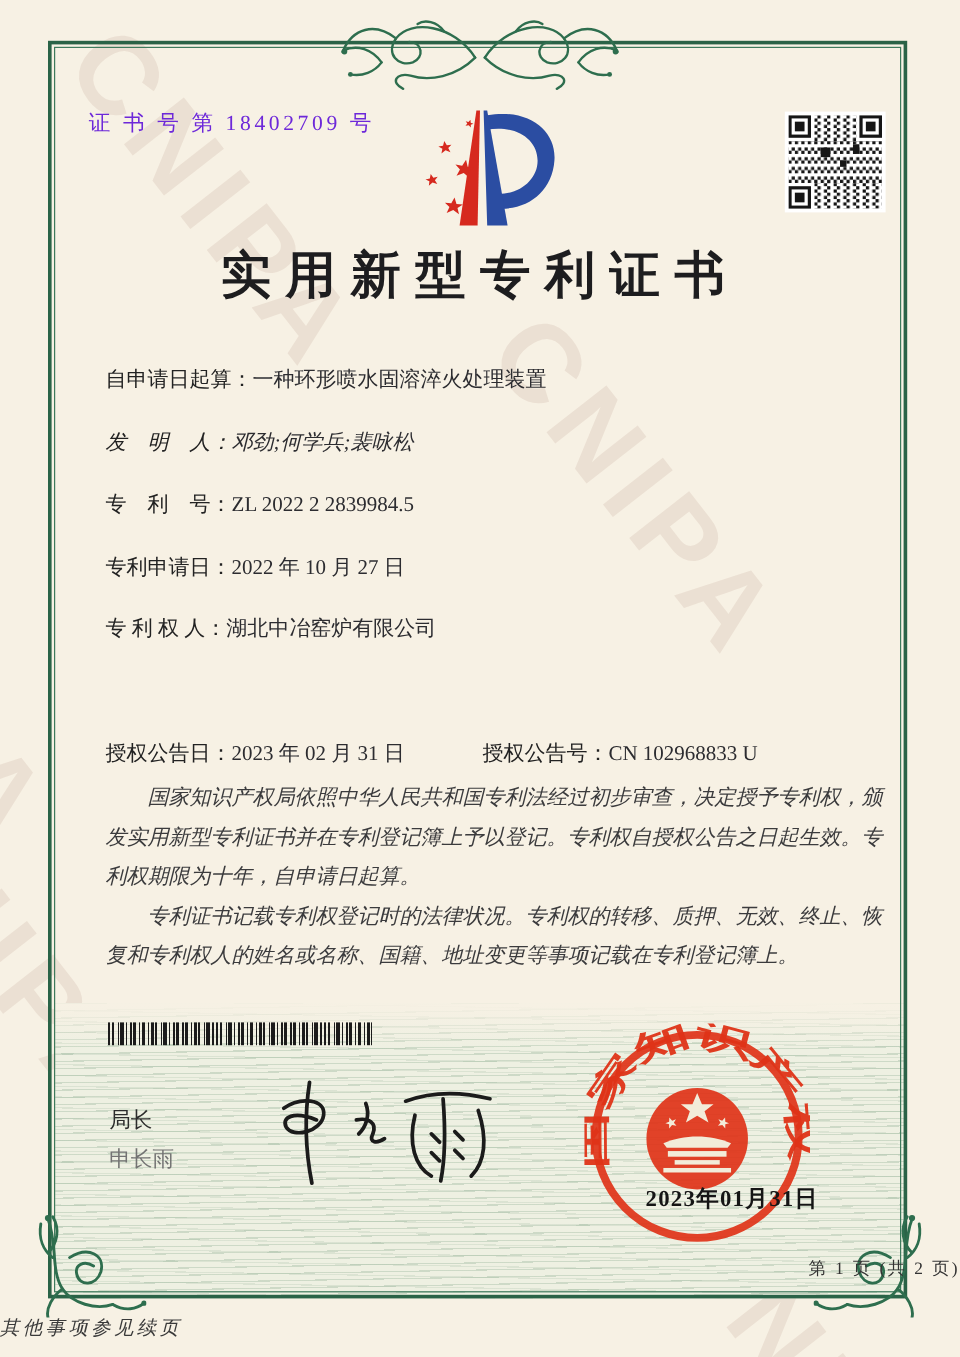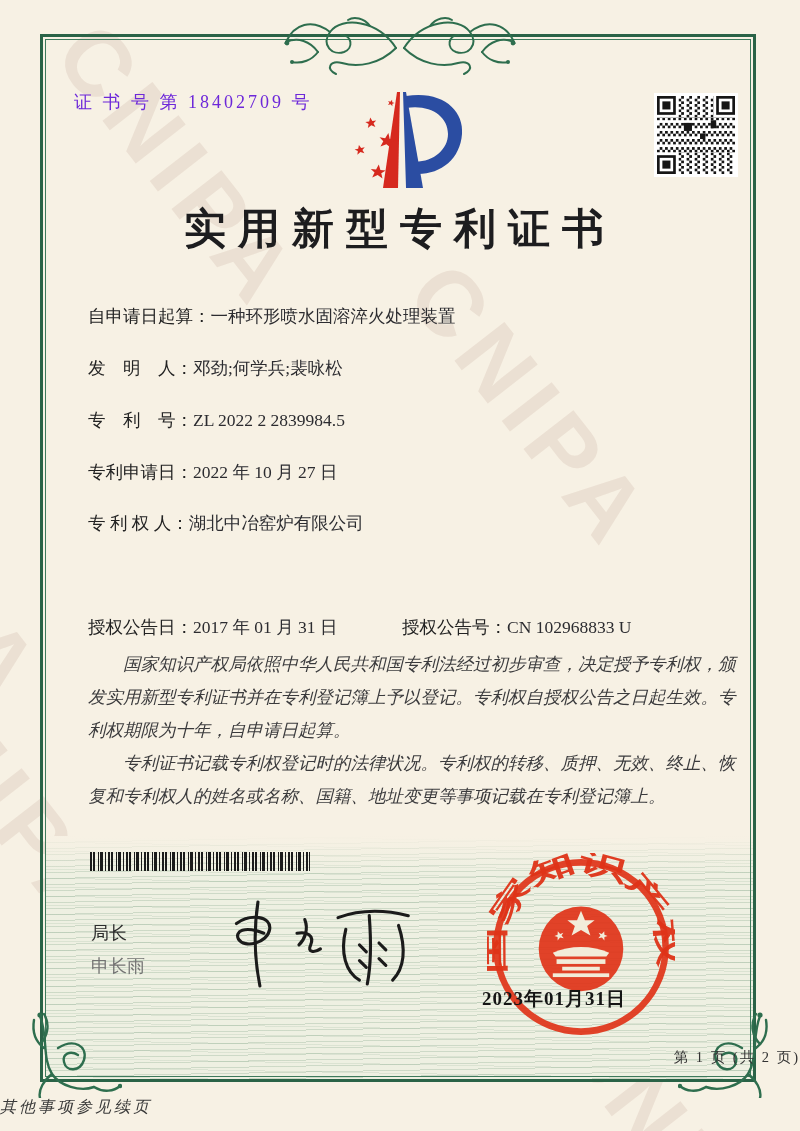--- a/index.html
+++ b/index.html
@@ -63,21 +63,21 @@
       #1b1b1b 3px 5px,rgba(0,0,0,0) 5px 8px,
       #1b1b1b 8px 9px,rgba(0,0,0,0) 9px 10px,
       #1b1b1b 10px 13px,rgba(0,0,0,0) 13px 15px,
       #1b1b1b 15px 16px,rgba(0,0,0,0) 16px 18px);
   }
   .signer-title{position:absolute;left:91px;top:921px;z-index:4;font-size:18px;font-family:"Liberation Sans",sans-serif;color:#2c2c2c;}
   .signer-name{position:absolute;left:91px;top:954px;z-index:4;font-size:18px;font-family:"Liberation Sans",sans-serif;color:#737373;}
   .signature{position:absolute;left:215px;top:893px;width:205px;height:100px;z-index:5;}
   .seal{position:absolute;left:487px;top:853px;width:188px;height:188px;z-index:4;}
   .seal-date{
-    position:absolute;left:482px;top:986px;width:200px;z-index:5;text-align:left;
+    position:absolute;left:482px;top:986px;width:200px;z-index:5;text-align:right;
     font-size:19px;font-weight:bold;color:#151515;letter-spacing:1px;
   }
   .page-num{position:absolute;left:0;top:1048px;width:800px;text-align:right;z-index:4;font-size:14.5px;color:#333;letter-spacing:2px;}
   .continuation{position:absolute;left:0;top:1097px;width:800px;text-align:left;z-index:4;font-size:16px;font-style:italic;color:#3a3a3a;letter-spacing:3px;}
 </style>
 </head>
 <body>
 
 <div class="wm" style="left:118px;top:4px;">CNIPA</div>
 <div class="wm" style="left:470px;top:244px;">CNIPA</div>
@@ -189,34 +189,34 @@
       <rect x="20" y="9" width="2" height="3"></rect>
   </g>
 </svg>
 
 <div class="title">实用新型专利证书</div>
 
 <div class="fields">
   <div class="frow" style="top:4px;">
     <span class="lb">自申请日起算：</span><span class="val">一种环形喷水固溶淬火处理装置</span>
   </div>
-  <div class="frow" style="top:56px;">
+  <div class="frow" style="top:56px;font-style:italic;">
     <span class="lb">发　明　人：</span><span class="val">邓劲;何学兵;裴咏松</span>
   </div>
   <div class="frow" style="top:108px;">
     <span class="lb">专　利　号：</span><span class="val">ZL 2022 2 2839984.5</span>
   </div>
   <div class="frow" style="top:160px;">
     <span class="lb">专利申请日：</span><span class="val">2022 年 10 月 27 日</span>
   </div>
   <div class="frow" style="top:211px;">
     <span class="lb">专 利 权 人：</span><span class="val">湖北中冶窑炉有限公司</span>
   </div>
   <div class="frow" style="top:315px;">
-    <span class="lb">授权公告日：</span><span class="val">2017 年 01 月 31 日</span>
+    <span class="lb">授权公告日：</span><span class="val">2023 年 02 月 31 日</span>
     <span class="grant-no">
       <span class="lb">授权公告号：</span><span class="val">CN 102968833 U</span>
     </span>
   </div>
 </div>
 
 <div class="paras">
   <p>国家知识产权局依照中华人民共和国专利法经过初步审查，决定授予专利权，颁发实用新型专利证书并在专利登记簿上予以登记。专利权自授权公告之日起生效。专利权期限为十年，自申请日起算。</p>
   <p>专利证书记载专利权登记时的法律状况。专利权的转移、质押、无效、终止、恢复和专利权人的姓名或名称、国籍、地址变更等事项记载在专利登记簿上。</p>
 </div>

